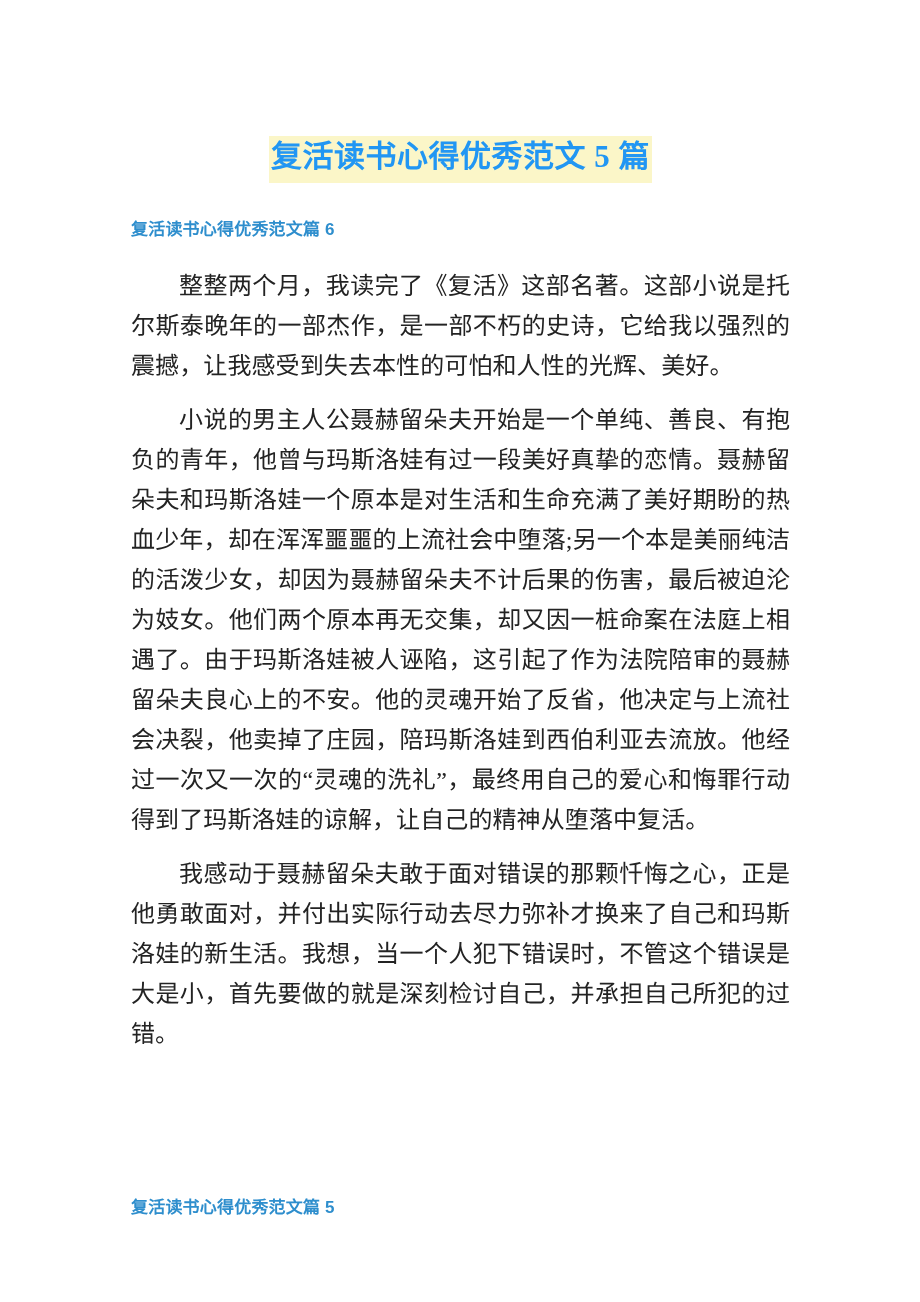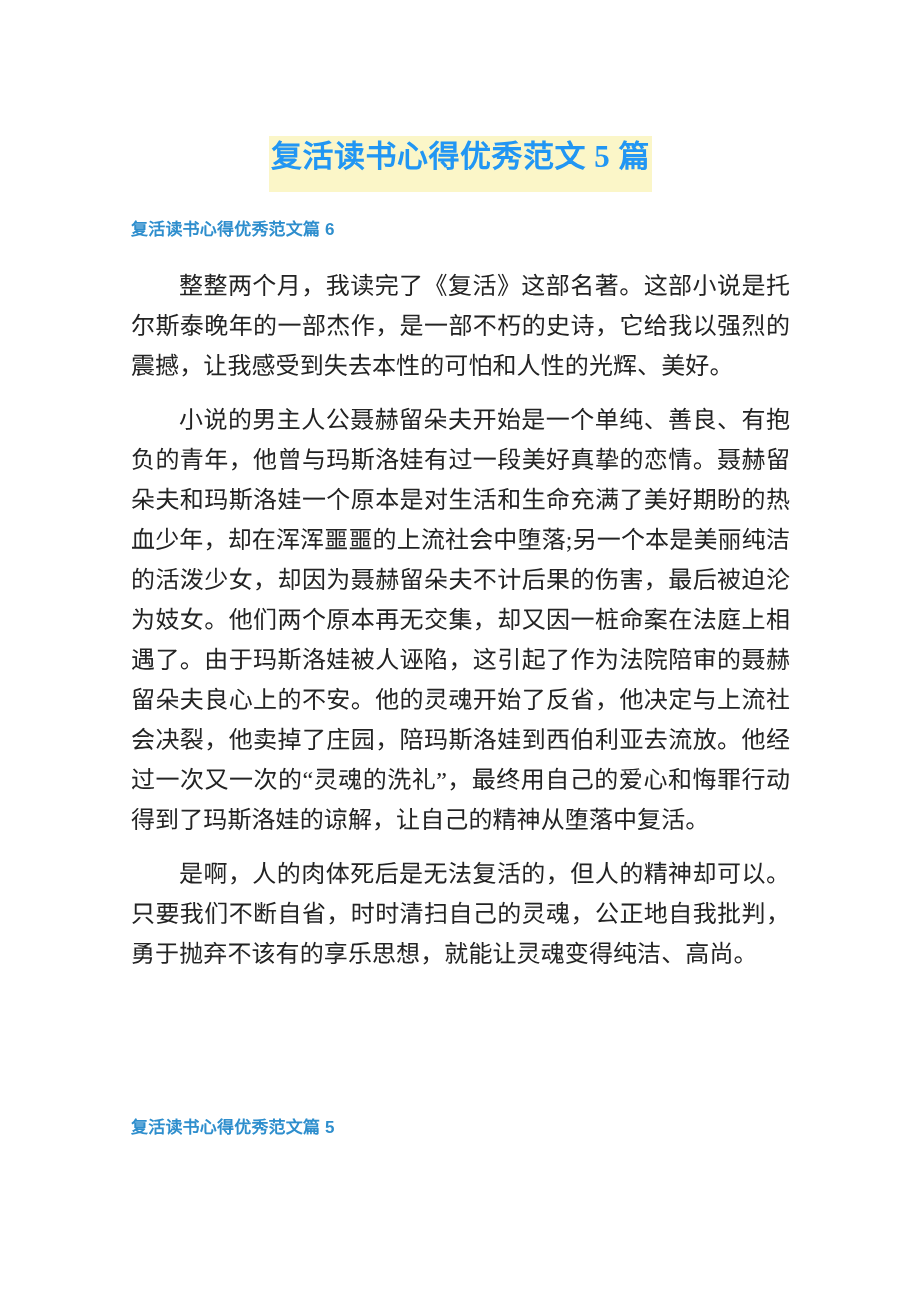--- a/index.html
+++ b/index.html
@@ -36,21 +36,21 @@
     text-align: center;
     line-height: 1.0;
     padding-top: 141px;
     font-weight: 700;
     font-size: 31px;
     letter-spacing: 0.5px;
   }
   .doc-title .hl {
     background-color: #fbf6c8;
     color: #2196f3;
-    padding: 3px 2px 18px 2px;
+    padding: 3px 2px 9px 2px;
     box-decoration-break: clone;
     -webkit-box-decoration-break: clone;
   }
 
   
   .section-heading {
     margin: 0;
     padding: 0;
     font-family: "Liberation Sans", "DejaVu Sans", sans-serif;
     font-weight: 700;
@@ -85,18 +85,18 @@
 
 <div class="page">
   <div class="doc-body">
 
     <h1 class="doc-title"><span class="hl">复活读书心得优秀范文 5 篇</span></h1>
 
     <h2 class="section-heading heading-1">复活读书心得优秀范文篇 6</h2>
 
     <p class="para first-para">整整两个月，我读完了《复活》这部名著。这部小说是托尔斯泰晚年的一部杰作，是一部不朽的史诗，它给我以强烈的震撼，让我感受到失去本性的可怕和人性的光辉、美好。</p>
     <p class="para">小说的男主人公聂赫留朵夫开始是一个单纯、善良、有抱负的青年，他曾与玛斯洛娃有过一段美好真挚的恋情。聂赫留朵夫和玛斯洛娃一个原本是对生活和生命充满了美好期盼的热血少年，却在浑浑噩噩的上流社会中堕落;另一个本是美丽纯洁的活泼少女，却因为聂赫留朵夫不计后果的伤害，最后被迫沦为妓女。他们两个原本再无交集，却又因一桩命案在法庭上相遇了。由于玛斯洛娃被人诬陷，这引起了作为法院陪审的聂赫留朵夫良心上的不安。他的灵魂开始了反省，他决定与上流社会决裂，他卖掉了庄园，陪玛斯洛娃到西伯利亚去流放。他经过一次又一次的“灵魂的洗礼”，最终用自己的爱心和悔罪行动得到了玛斯洛娃的谅解，让自己的精神从堕落中复活。</p>
-    <p class="para">是啊，人的肉体死后是无法复活的，但人的精神却可以。只要我们不断自省，时时清扫自己的灵魂，公正地自我批判，勇于抛弃不该有的享乐思想，就能让灵魂变得纯洁、高尚。</p>
+    <p class="para">我感动于聂赫留朵夫敢于面对错误的那颗忏悔之心，正是他勇敢面对，并付出实际行动去尽力弥补才换来了自己和玛斯洛娃的新生活。我想，当一个人犯下错误时，不管这个错误是大是小，首先要做的就是深刻检讨自己，并承担自己所犯的过错。</p>
 
     <h2 class="section-heading heading-2">复活读书心得优秀范文篇 5</h2>
 
   </div>
 </div>
 
 </body></html>

